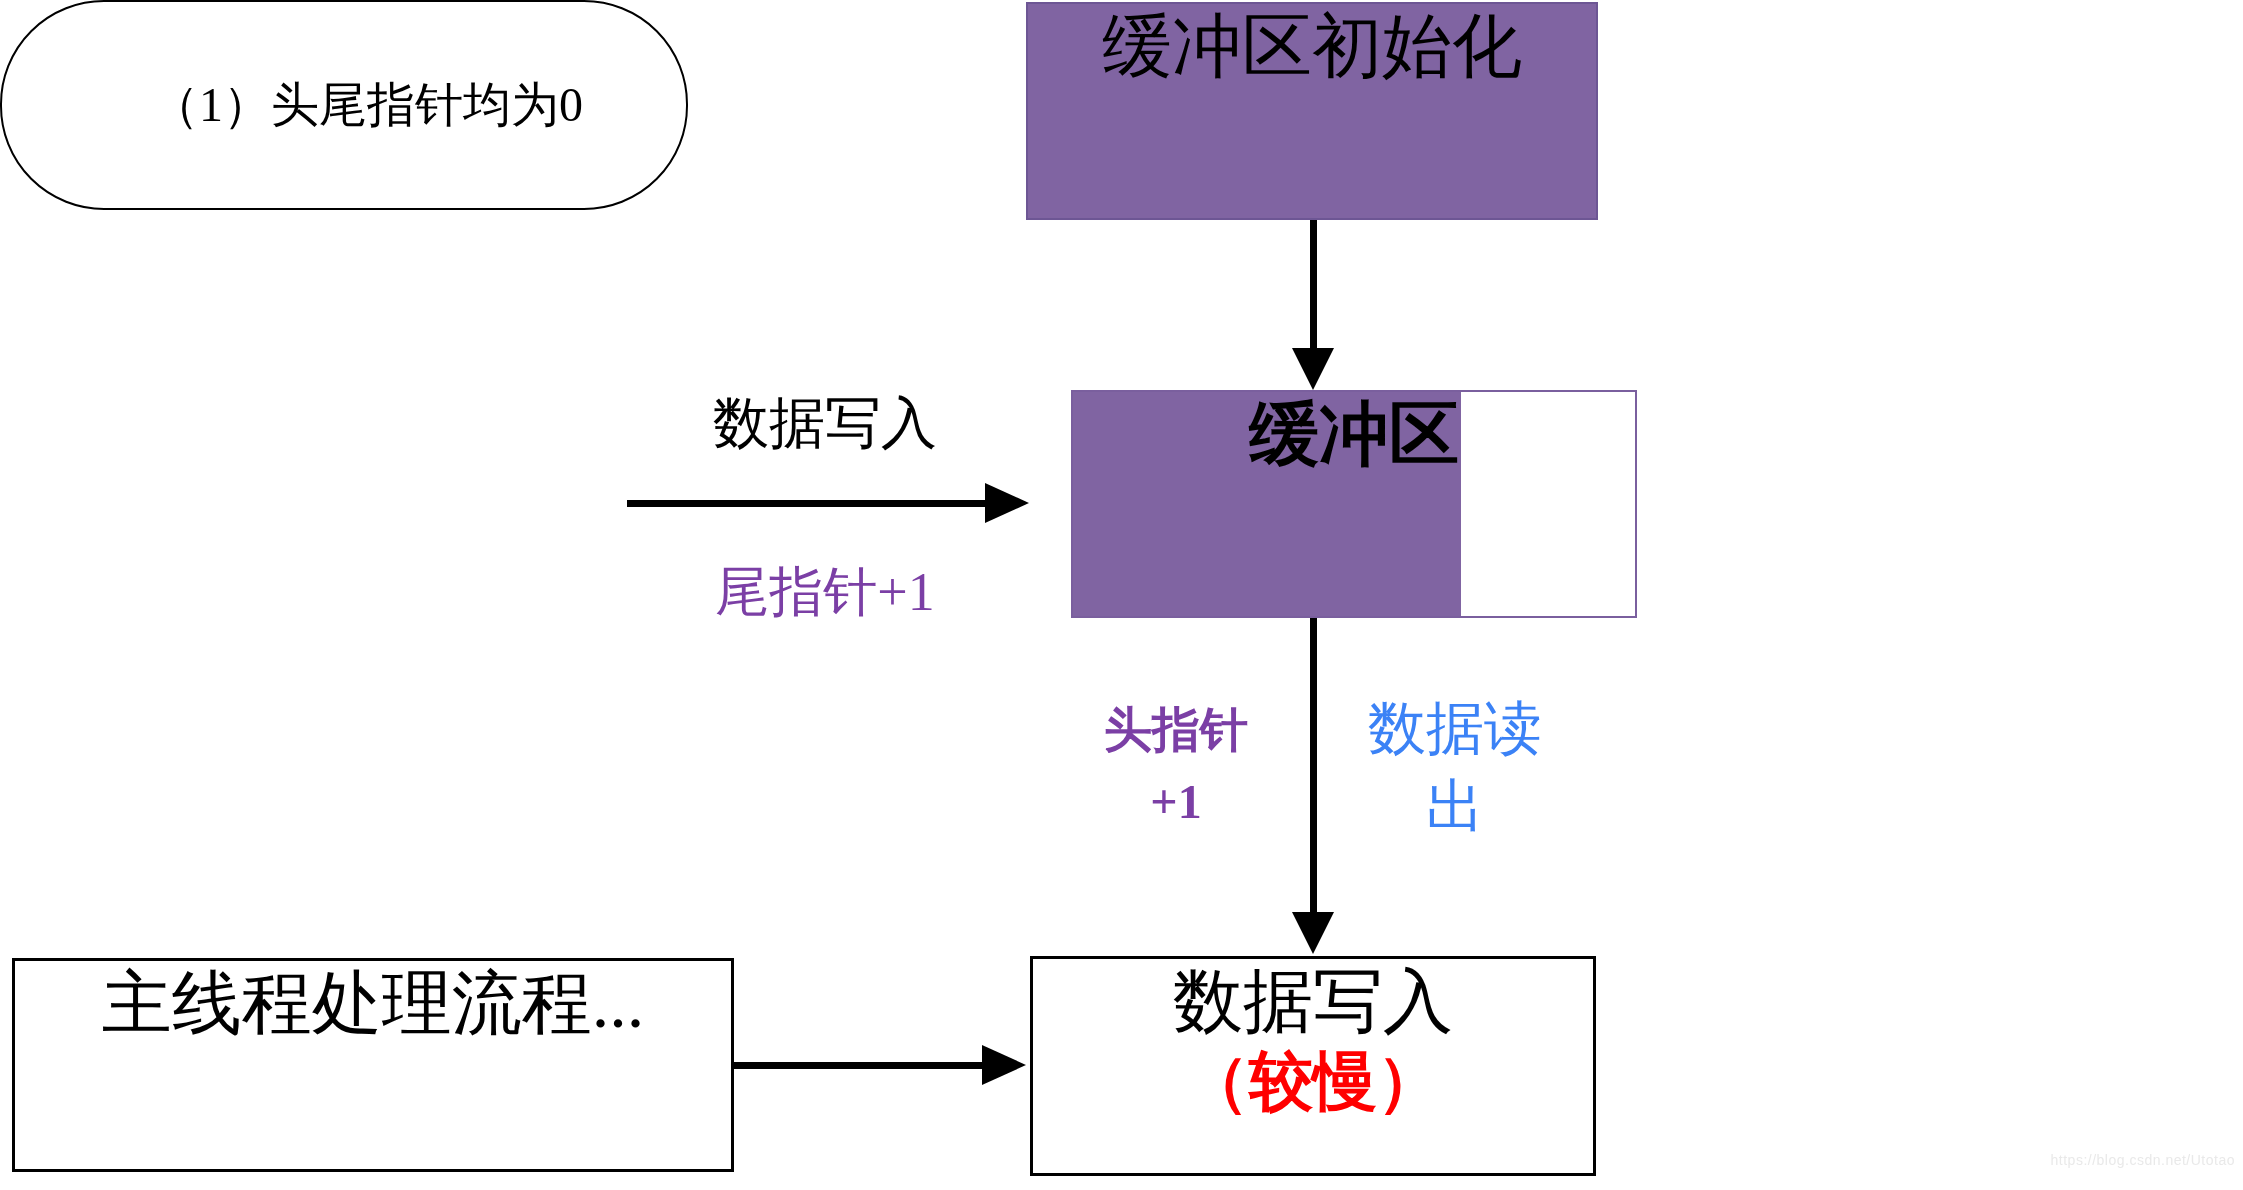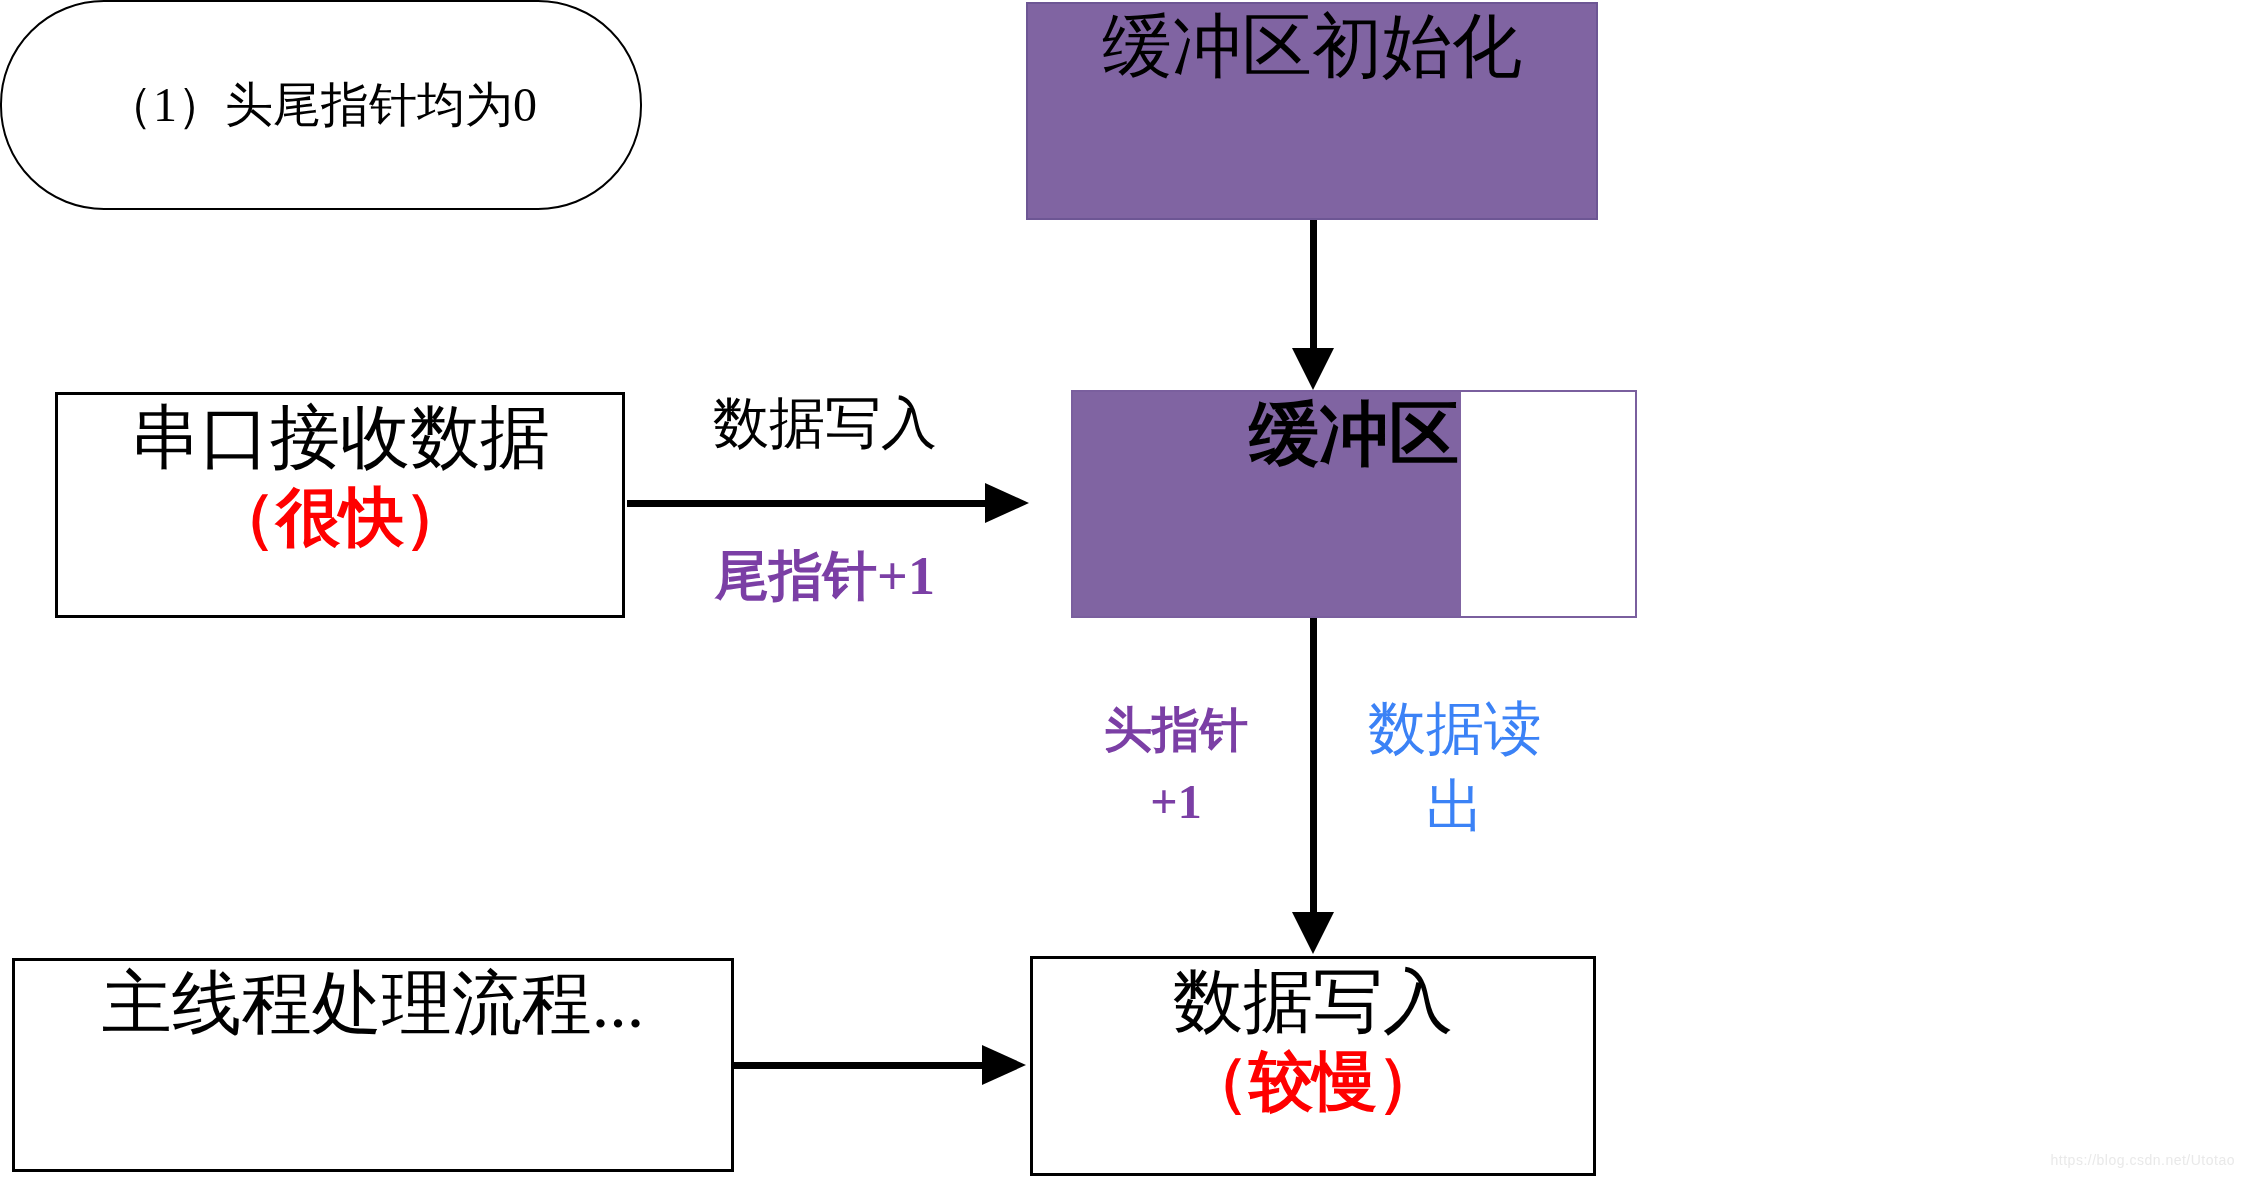--- a/index.html
+++ b/index.html
@@ -7,33 +7,33 @@
     position:relative;width:2243px;height:1190px;background:#ffffff;overflow:hidden;
     font-family:"Liberation Serif","DejaVu Serif",serif;color:#000;
   }
   .box{position:absolute;display:flex;flex-direction:column;align-items:center;box-sizing:border-box;text-align:center;}
   .box .main{font-size:70px;line-height:1.22;color:#000;}
   .box .sub{font-size:64px;line-height:1.2;font-weight:bold;color:#ff0000;}
   
   #init-box{left:1026px;top:2px;width:572px;height:218px;background:#8064A2;border:2px solid #6d5694;}
   
   #note-bubble{left:1598px;top:8px;width:638px;height:206px;background:#ffffff;border:2px solid #000;border-radius:104px;
-    display:flex;flex-direction:column;align-items:center;justify-content:center;}
+    display:flex;flex-direction:column;align-items:center;justify-content:center;padding-left:46px;}
   #note-bubble .line{font-size:48px;line-height:64px;white-space:nowrap;}
   
   #buffer-box{left:1071px;top:390px;width:566px;height:228px;border:2px solid #7a5f9e;
     background:linear-gradient(90deg,#8064A2 0 69%,#ffffff 69%);font-weight:bold;}
   
   #serial-box{left:55px;top:392px;width:570px;height:226px;background:#fff;border:3px solid #000;}
   #process-box{left:1030px;top:956px;width:566px;height:220px;background:#fff;border:3px solid #000;}
   #mainthread-box{left:12px;top:958px;width:722px;height:214px;background:#fff;border:3px solid #000;}
   
   .edge-label{position:absolute;text-align:center;}
   #write-label{left:640px;top:386px;width:370px;font-size:56px;color:#000000;}
-  #tail-label{left:640px;top:540px;width:370px;font-size:54px;font-weight:bold;color:#7b3fa5;}
+  #tail-label{left:640px;top:556px;width:370px;font-size:54px;font-weight:normal;color:#7b3fa5;}
   #head-label{left:1056px;top:694px;width:240px;font-size:48px;line-height:72px;font-weight:bold;color:#7b3fa5;}
   #read-label{left:1340px;top:690px;width:230px;font-size:58px;line-height:78px;color:#3b82f6;}
   
   .shaft{position:absolute;background:#000;}
   .head{position:absolute;width:0;height:0;}
   
   #a1-shaft{left:1310px;top:220px;width:7px;height:130px;}
   #a1-head{left:1292px;top:348px;border-left:21px solid transparent;border-right:21px solid transparent;border-top:42px solid #000;}
   
   #a2-shaft{left:627px;top:500px;width:360px;height:7px;}
@@ -59,24 +59,20 @@
 
   <div id="note-bubble">
     <div class="line">（1）头尾指针均为0</div>
   </div>
 
   <div>
     <div class="shaft" id="a1-shaft"></div>
     <div class="head" id="a1-head"></div>
   </div>
 
-  <div class="box" id="serial-box">
-    <span class="main">串口接收数据</span>
-    <span class="sub">（很快）</span>
-  </div>
 
   <div>
     <div class="shaft" id="a2-shaft"></div>
     <div class="head" id="a2-head"></div>
   </div>
   <div class="edge-label" id="write-label">数据写入</div>
   <div class="edge-label" id="tail-label">尾指针+1</div>
 
   <div class="box" id="buffer-box">
     <span class="main">缓冲区</span>

